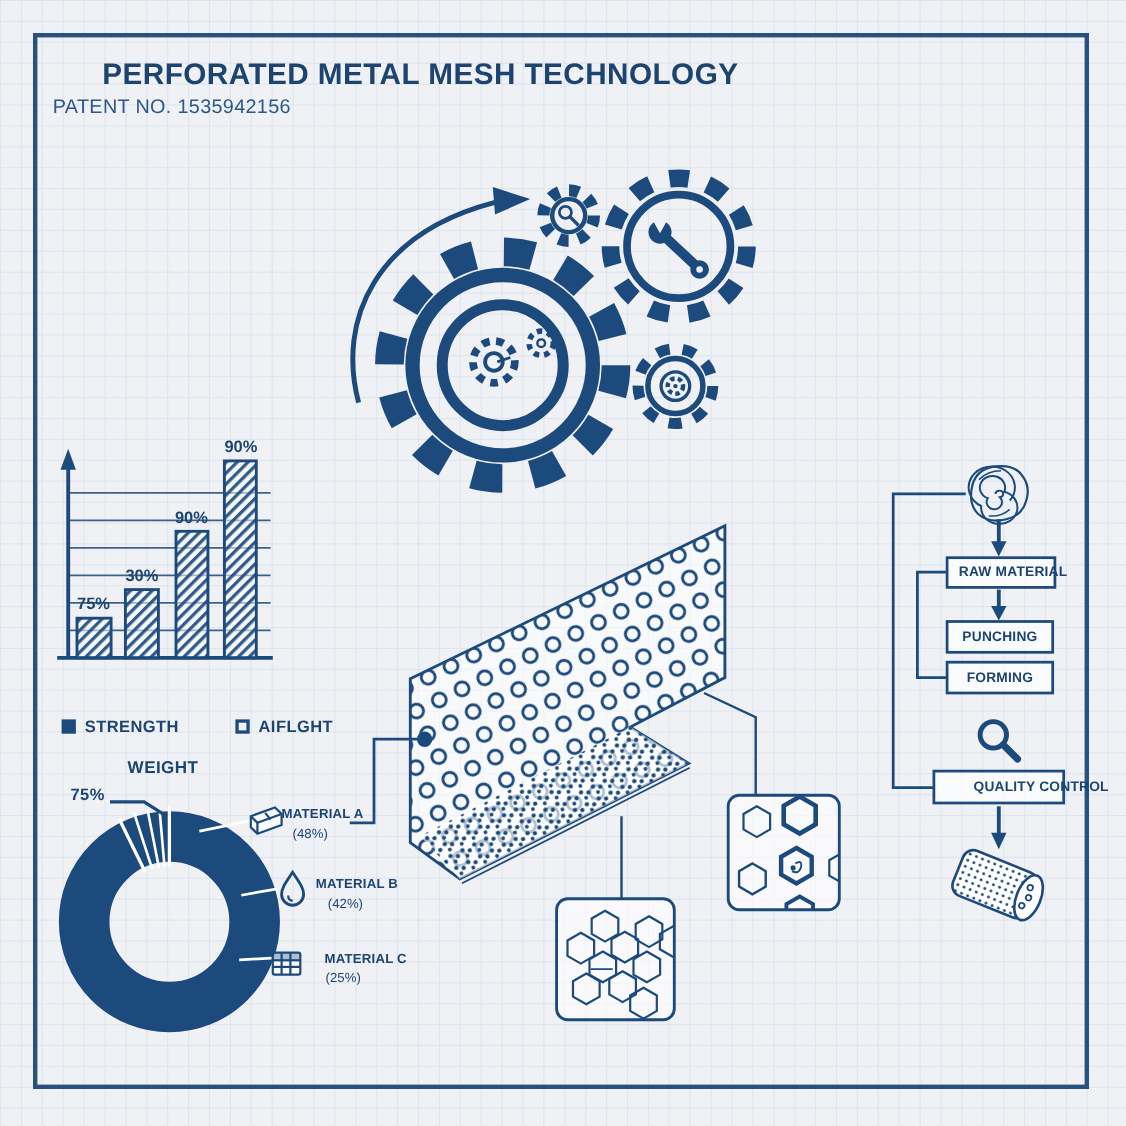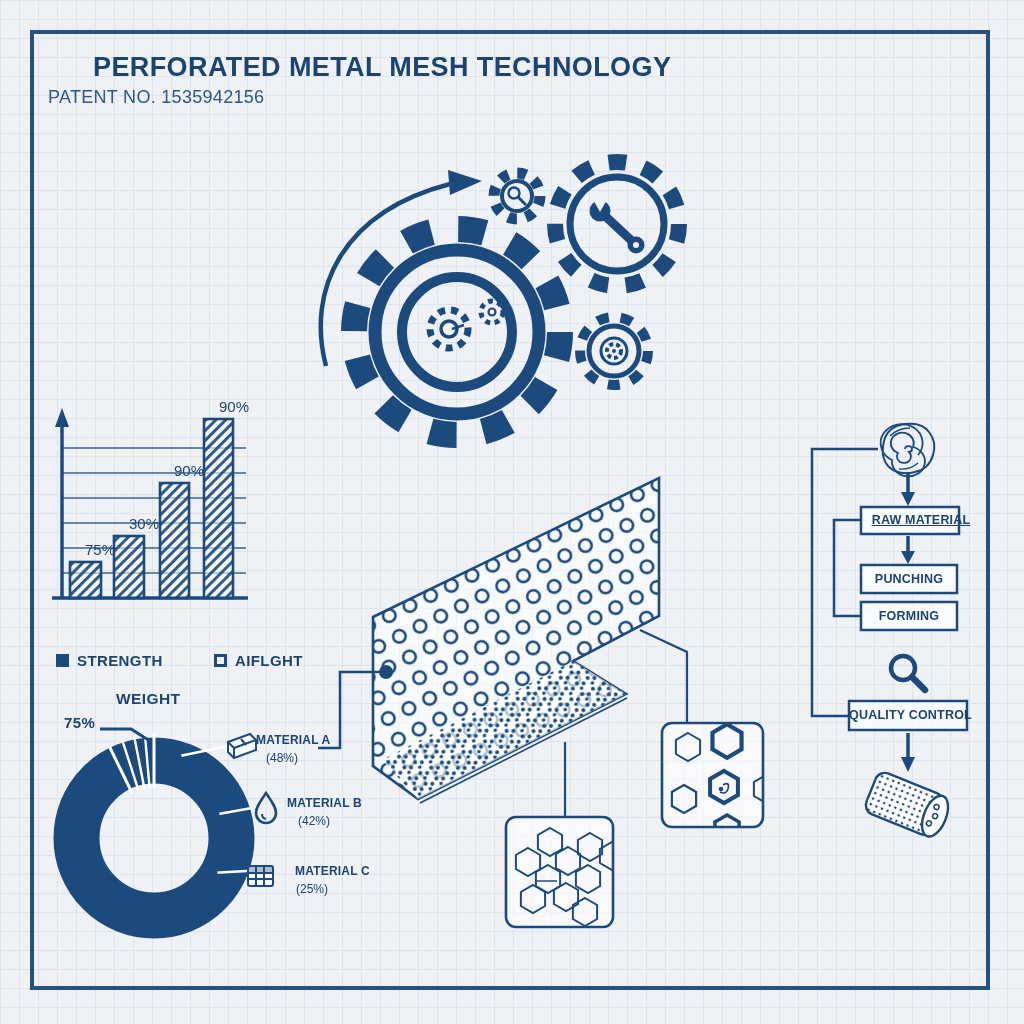--- a/index.html
+++ b/index.html
@@ -7,21 +7,21 @@
   .paper{position:absolute;inset:0;background-color:#eff1f4;
     background-image:
       linear-gradient(#dce4ed 1px, transparent 1px),
       linear-gradient(90deg, #dce4ed 1px, transparent 1px);
     background-size:19px 19px;}
   .frame{position:absolute;left:30px;top:30px;width:960px;height:960px;
     border:4px solid #27517e;box-sizing:border-box;}
   .abs{position:absolute;}
   .title{font-size:27px;font-weight:800;letter-spacing:.4px;color:#1d4470;white-space:nowrap;}
   .subtitle{font-size:18px;font-weight:500;letter-spacing:.3px;color:#2c5788;white-space:nowrap;}
-  .barlbl{font-size:15px;font-weight:400;color:#1d4470;width:60px;text-align:right;}
+  .barlbl{font-size:15px;font-weight:700;color:#1d4470;width:60px;text-align:center;}
   .leglbl{font-size:15px;font-weight:700;letter-spacing:.4px;color:#1d4470;white-space:nowrap;}
   .legrow{display:flex;align-items:center;gap:8px;}
   .sw{width:13px;height:13px;box-sizing:border-box;display:inline-block;}
   .sw.filled{background:#1c4a7c;}
   .sw.outline{border:3px solid #1c4a7c;background:transparent;}
   .small-bold{font-size:12px;font-weight:700;letter-spacing:.2px;color:#1d4470;white-space:nowrap;}
   .small-reg{font-size:12px;font-weight:500;color:#1d4470;white-space:nowrap;}
   .flowlbl{font-size:12.5px;font-weight:700;letter-spacing:.2px;color:#1d4470;
     text-align:center;white-space:nowrap;}
   svg{position:absolute;left:0;top:0;}
@@ -263,16 +263,16 @@
 <div class="abs leglbl" style="left:116px;top:690px;font-size:15.5px;">WEIGHT</div>
 <div class="abs leglbl" style="left:64px;top:714px;">75%</div>
 
 <div class="abs small-bold" style="left:256px;top:733px;">MATERIAL A</div>
 <div class="abs small-reg" style="left:266px;top:751px;">(48%)</div>
 <div class="abs small-bold" style="left:287px;top:796px;">MATERIAL B</div>
 <div class="abs small-reg" style="left:298px;top:814px;">(42%)</div>
 <div class="abs small-bold" style="left:283px;top:864px;margin-left:12px;">MATERIAL C</div>
 <div class="abs small-reg" style="left:296px;top:882px;">(25%)</div>
 
-<div class="abs flowlbl" style="left:861px;top:507px;width:120px;line-height:27px;text-decoration:underline;">RAW MATERIAL</div>
+<div class="abs flowlbl" style="left:861px;top:507px;width:120px;line-height:27px;">RAW MATERIAL</div>
 <div class="abs flowlbl" style="left:861px;top:565px;width:96px;line-height:28px;">PUNCHING</div>
 <div class="abs flowlbl" style="left:861px;top:602px;width:96px;line-height:28px;">FORMING</div>
-<div class="abs flowlbl" style="left:849px;top:701px;width:118px;line-height:29px;">QUALITY CONTROL</div>
+<div class="abs flowlbl" style="left:849px;top:701px;width:118px;line-height:29px;padding-left:36px;">QUALITY CONTROL</div>
 
 </body></html>

